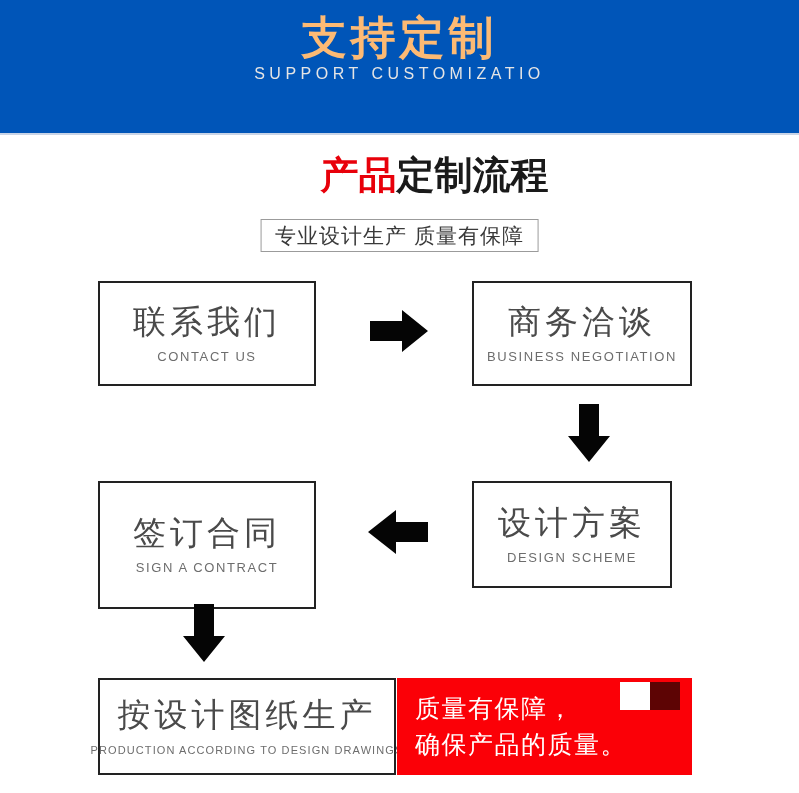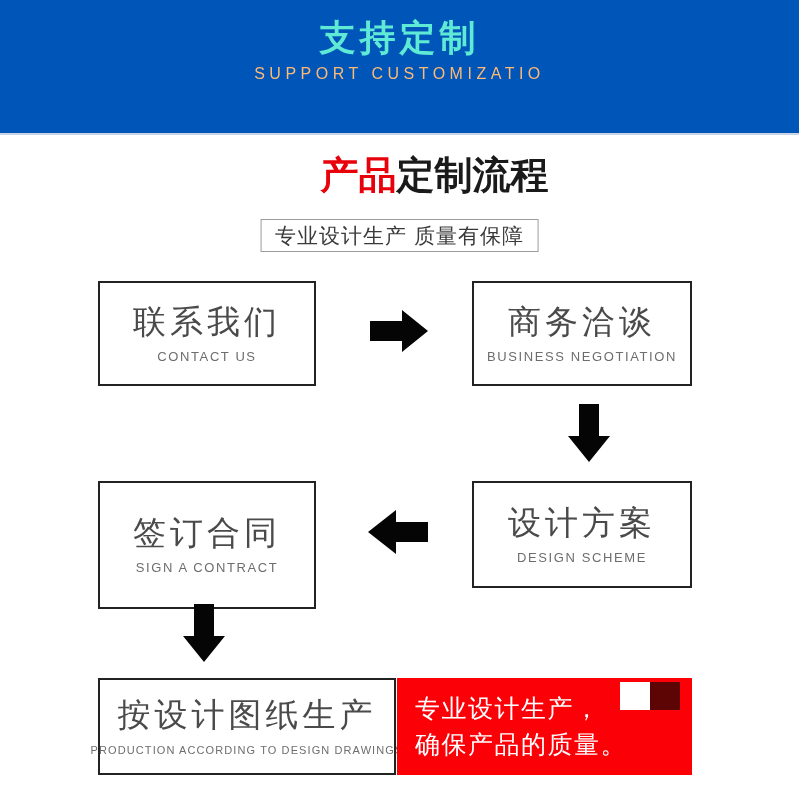--- a/index.html
+++ b/index.html
@@ -25,34 +25,34 @@
     background: #0055b8;
     box-sizing: border-box;
     border-bottom: 2px solid #c9d4e6;
   }
   .banner-title {
     position: absolute;
     left: 0;
     top: 11px;
     width: 799px;
     text-align: center;
-    color: #5eead4;
-    font-size: 36px;
+    color: #fdba74;
+    font-size: 45px;
     font-weight: bold;
     letter-spacing: 4px;
     line-height: 54px;
     white-space: nowrap;
   }
   .banner-sub {
     position: absolute;
     left: 0;
     top: 64px;
     width: 799px;
     text-align: center;
-    color: #fdba74;
+    color: #e5e5e5;
     font-size: 16px;
     letter-spacing: 4.5px;
     line-height: 20px;
     white-space: nowrap;
   }
   .banner-strip {
     position: absolute;
     left: 50%;
     transform: translateX(-50%);
     top: 94px;
@@ -135,21 +135,21 @@
     white-space: nowrap;
   }
   .flowbox.wide .en {
     font-size: 11px;
     letter-spacing: 1.1px;
   }
 
   #box-contact   { left: 98px;  top: 281px; width: 218px; height: 105px; }
   #box-business  { left: 472px; top: 281px; width: 220px; height: 105px; }
   #box-contract  { left: 98px;  top: 481px; width: 218px; height: 128px; }
-  #box-design    { left: 472px; top: 481px; width: 220px; height: 107px; }
+  #box-design    { left: 472px; top: 481px; width: 200px; height: 107px; }
   #box-production{ left: 98px;  top: 678px; width: 298px; height: 97px; }
 
   
   .arrow { position: absolute; }
   .arrow svg { display: block; }
 
   #arrow-right { left: 370px; top: 308px; }
   #arrow-down-right { left: 566px; top: 404px; }
   #arrow-left { left: 368px; top: 508px; }
   #arrow-down-left { left: 181px; top: 604px; }
@@ -244,15 +244,15 @@
 
 <div class="arrow" id="arrow-down-left">
   <svg width="46" height="58" viewBox="0 0 46 58">
     <polygon points="13,0 33,0 33,32 44,32 23,58 2,32 13,32" fill="#050505"></polygon>
   </svg>
 </div>
 
 <div id="red-panel">
   <div class="deco" id="deco-white"></div>
   <div class="deco" id="deco-dark"></div>
-  <div class="rp-line rp-line-1">专业设计生产，</div>
+  <div class="rp-line rp-line-1">质量有保障，</div>
   <div class="rp-line rp-line-2">确保产品的质量。</div>
 </div>
 
 </body></html>

